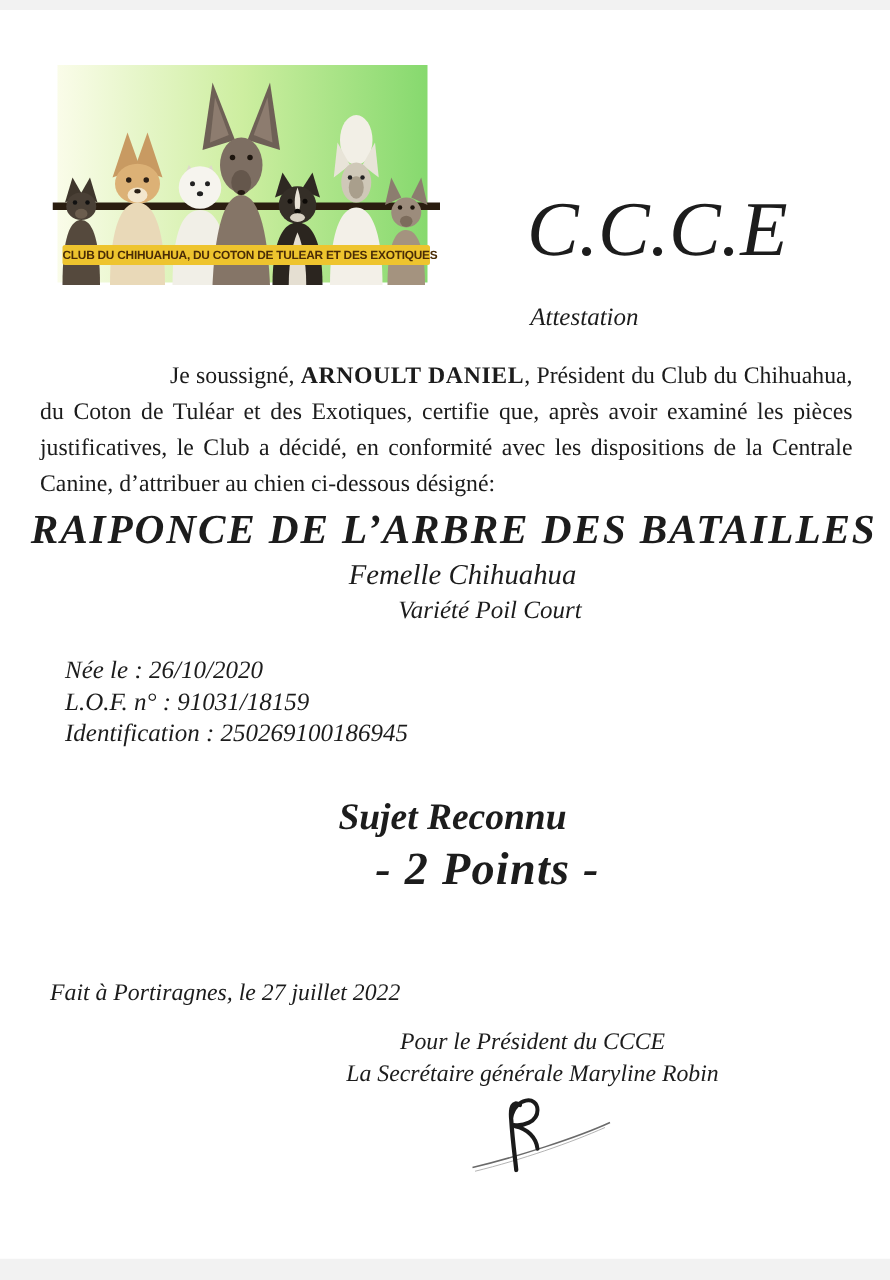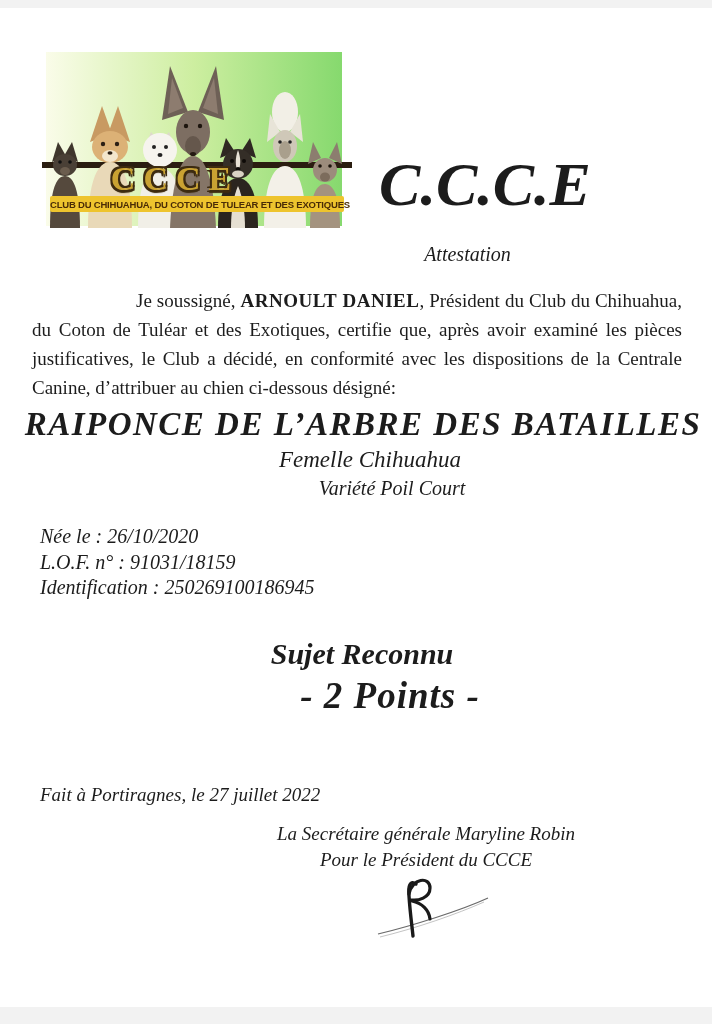--- a/index.html
+++ b/index.html
@@ -26,43 +26,43 @@
   .banner{
     position:absolute;left:8px;top:146px;width:294px;box-sizing:border-box;
     background:var(--banner-bg,#eec42e);color:var(--banner-text,#4a2c06);
     font-family:"Liberation Sans", sans-serif;font-weight:700;font-size:9.5px;
     letter-spacing:-0.2px;text-align:center;padding:3px 0 2px;border-radius:2px;
     white-space:nowrap;
   }
 
   
   #title{
-    position:absolute;left:340px;top:148px;width:290px;text-align:center;
-    font-style:italic;font-weight:700;font-size:62px;line-height:72px;
+    position:absolute;left:340px;top:148px;width:290px;text-align:right;
+    font-style:italic;font-weight:400;font-size:62px;line-height:72px;
   }
   #attestation{
     position:absolute;left:340px;top:243px;width:255px;text-align:center;
     font-style:italic;font-size:20px;
   }
 
   
   #intro{
     position:absolute;left:32px;top:286px;width:650px;
     font-size:19px;line-height:29px;
     text-align:justify;text-indent:104px;
   }
   #intro .bold-name{font-weight:700;letter-spacing:0.5px;}
 
   .center-line{position:absolute;left:0;width:712px;text-align:center;font-style:italic;}
   #dog-name{top:406px;font-size:33px;font-weight:700;letter-spacing:1.5px;transform:translateX(7px);}
   #dog-sex{top:447px;font-size:23px;transform:translateX(14px);}
   #dog-variety{top:477px;font-size:20px;transform:translateX(36px);}
 
   #details{position:absolute;left:40px;top:524px;font-style:italic;font-size:20px;line-height:25.5px;}
-  #details .row{white-space:nowrap;}
+  #details .row{white-space:nowrap;margin-left:12px;}
 
   #award1{top:637px;font-size:30px;font-weight:700;transform:translateX(6px);}
   #award2{top:674px;font-size:37px;font-weight:700;transform:translateX(34px);letter-spacing:1px;}
 
   
   #place-date{position:absolute;left:40px;top:784px;font-style:italic;font-size:19px;}
   #signatory{
     position:absolute;left:206px;top:821px;width:440px;text-align:center;
     font-style:italic;font-size:19px;line-height:26px;
   }
@@ -159,21 +159,20 @@
       <g>
         <path d="M266,114 L271,92 L279,108 Z" fill="#8c7d6f"></path>
         <path d="M300,114 L295,92 L287,108 Z" fill="#8c7d6f"></path>
         <ellipse cx="283" cy="120" rx="12" ry="12" fill="#9c8c7c"></ellipse>
         <ellipse cx="283" cy="127" rx="5" ry="4.5" fill="#7c6c5c"></ellipse>
         <circle cx="278" cy="116" r="1.8" fill="#1c140c"></circle>
           <circle cx="288" cy="116" r="1.8" fill="#1c140c"></circle>
         <path d="M268,178 C268,146 274,134 283,134 C292,134 298,148 298,178 Z" fill="#a4937f"></path>
       </g>
     </svg>
-    <div class="ccce-big">CCCE</div>
     <div class="banner">CLUB DU CHIHUAHUA, DU COTON DE TULEAR ET DES EXOTIQUES</div>
   </div>
 
   <div id="title">C.C.C.E</div>
   <div id="attestation">Attestation</div>
 
   <div id="intro"><span>Je soussigné, </span><span class="bold-name">ARNOULT DANIEL</span><span>, Président du Club du Chihuahua, du Coton de Tuléar et des Exotiques, certifie que, après avoir examiné les pièces justificatives, le Club a décidé, en conformité avec les dispositions de la Centrale Canine, d’attribuer au chien ci-dessous désigné:</span></div>
 
   <div id="dog-name" class="center-line">RAIPONCE DE L’ARBRE DES BATAILLES</div>
   <div id="dog-sex" class="center-line">Femelle Chihuahua</div>
@@ -183,22 +182,22 @@
     <div class="row"><span>Née le :</span> <span>26/10/2020</span></div>
     <div class="row"><span>L.O.F. n° :</span> <span>91031/18159</span></div>
     <div class="row"><span>Identification :</span> <span>250269100186945</span></div>
   </div>
 
   <div id="award1" class="center-line">Sujet Reconnu</div>
   <div id="award2" class="center-line">- 2 Points -</div>
 
   <div id="place-date">Fait à Portiragnes, le 27 juillet 2022</div>
   <div id="signatory">
+    <div>Pour le Président du CCCE</div>
     <div>La Secrétaire générale Maryline Robin</div>
-    <div>Pour le Président du CCCE</div>
   </div>
 
   <svg id="signature" width="120" height="80" viewBox="0 0 120 80">
     <path d="M6,62 C40,54 90,38 116,26" fill="none" stroke="#6a6a6a" stroke-width="1.2"></path>
     <path d="M8,65 C45,56 85,42 112,30" fill="none" stroke="#9a9a9a" stroke-width="0.6"></path>
     <path d="M44,12 C38,8 36,14 37,24 C38,40 40,54 41,64" fill="none" stroke="#1a1a1a" stroke-width="3.4" stroke-linecap="round"></path>
     <path d="M37,22 C40,6 58,4 58,16 C58,26 46,29 39,28" fill="none" stroke="#1a1a1a" stroke-width="3.2" stroke-linecap="round"></path>
     <path d="M40,29 C50,31 57,38 58,47" fill="none" stroke="#1a1a1a" stroke-width="3.2" stroke-linecap="round"></path>
   </svg>
 

